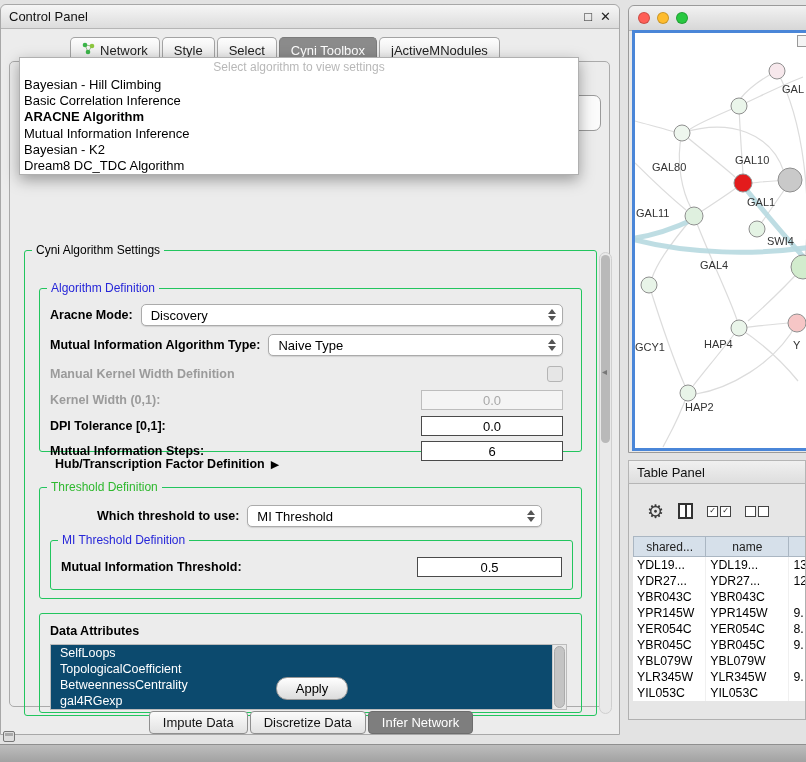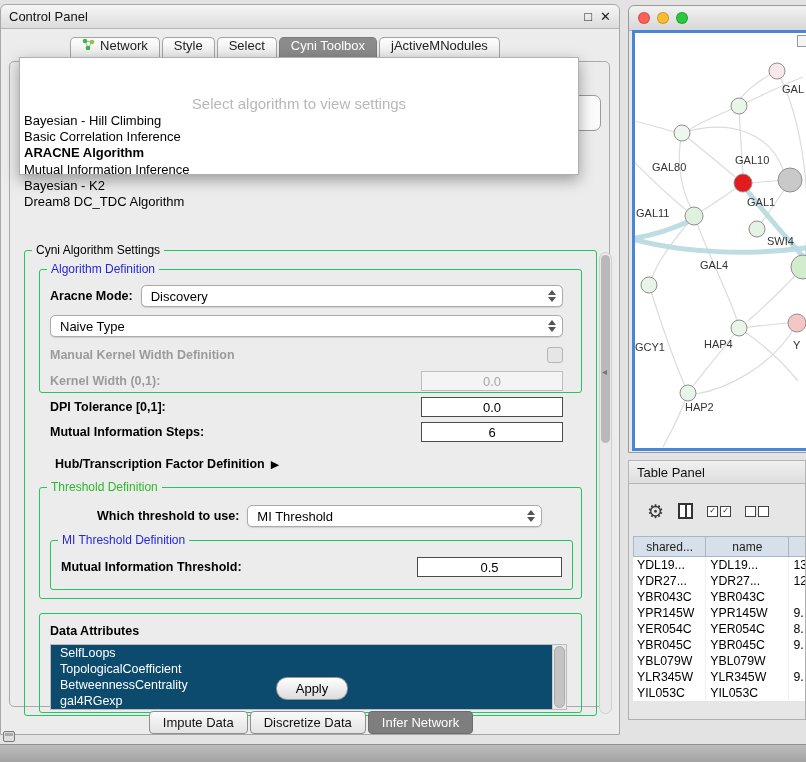--- a/index.html
+++ b/index.html
@@ -10,36 +10,36 @@
   .cpanel{position:absolute;left:0;top:4px;width:620px;height:731px;background:#ececec;
           border:1px solid #a8a8a8;border-radius:6px 6px 0 0;box-sizing:border-box;}
   .titlebar{position:absolute;left:0;top:0;right:0;height:24px;
             background:linear-gradient(#f6f6f6,#dcdcdc);border-bottom:1px solid #b5b5b5;
             border-radius:6px 6px 0 0;display:flex;align-items:center;padding:0 8px;box-sizing:border-box;}
   .titlebar .title{font-size:13px;color:#111;flex:1;}
   .tb-ic{font-size:13px;color:#222;margin-left:8px;cursor:default;}
   .tb-ic.close{font-weight:bold;}
 
   .tabbar{position:absolute;left:0;top:32px;width:620px;height:24px;display:flex;justify-content:center;padding-right:50px;box-sizing:border-box;}
-  .tab{height:24px;display:flex;align-items:flex-start;gap:5px;padding:0 11px;margin-right:2px;
+  .tab{height:24px;display:flex;align-items:center;gap:5px;padding:0 11px;margin-right:2px;
        border:1px solid #a3a3a3;border-bottom:none;border-radius:5px 5px 0 0;
        background:linear-gradient(#fdfdfd,#e6e6e6);font-size:13px;color:#222;cursor:default;}
   .tab.selected{background:#8b8b8b;color:#fff;border-color:#7c7c7c;}
 
   .tab-content{position:absolute;left:8px;top:56px;width:601px;height:646px;
                border:1px solid #aaa;border-radius:5px;background:#ececec;box-sizing:border-box;}
 
   
   .combo-remnant{position:absolute;left:570px;top:90px;width:28px;height:34px;background:#fbfbfb;
                  border:1px solid #9a9a9a;border-radius:0 7px 7px 0;z-index:5;}
 
   
   .popup{position:absolute;left:18px;top:52px;width:560px;height:118px;background:#fff;
          border:1px solid #b0b0b0;box-shadow:0 5px 14px rgba(0,0,0,.35);z-index:60;box-sizing:border-box;}
-  .popup-ph{font-size:15px;color:#b8b8b8;text-align:center;line-height:19px;margin-top:36px;}
+  .popup-ph{font-size:12px;color:#b8b8b8;text-align:center;line-height:19px;}
   .popup-item{font-size:13px;color:#000;line-height:16.2px;padding-left:4px;white-space:nowrap;cursor:default;}
   .popup-item.bold{font-weight:bold;}
 
   
   .group{position:absolute;border:1px solid #22c55e;border-radius:3px;box-sizing:border-box;}
   .gtitle{position:absolute;top:-8px;left:7px;background:#ececec;padding:0 4px;font-size:12px;color:#000;white-space:nowrap;}
   .gtitle.blue{color:#2626d8;}
   .gtitle.green{color:#2eb82e;}
 
   .row{position:absolute;left:0;right:0;display:flex;align-items:center;padding:0 18px 0 10px;box-sizing:border-box;}
@@ -155,35 +155,36 @@
         <div class="tab">
           <span>jActiveMNodules</span>
         </div>
       </div>
 
     <div class="tab-content">
 
       <div class="group" style="left:14px;top:188px;width:573px;height:466px;">
         <span class="gtitle">Cyni Algorithm Settings</span>
 
-        <div class="group" style="left:14px;top:18px;width:543px;height:124px;">
+        <div class="group" style="left:14px;top:37px;width:543px;height:164px;">
           <span class="gtitle blue">Algorithm Definition</span>
 
           <div class="row" style="top:14px;height:24px;">
             <span class="lbl">Aracne Mode:</span>
             <div class="combo">
               <span>Discovery</span>
               <span class="arrows">
                   <i class="tri-u"></i>
                   <i class="tri-d"></i>
                 </span>
             </div>
           </div>
 
           <div class="row" style="top:44px;height:24px;">
+            <span class="lbl">Mutual Information Algorithm Type:</span>
             <div class="combo">
               <span>Naive Type</span>
               <span class="arrows">
                   <i class="tri-u"></i>
                   <i class="tri-d"></i>
                 </span>
             </div>
           </div>
 
           <div class="row" style="top:74px;height:22px;">

